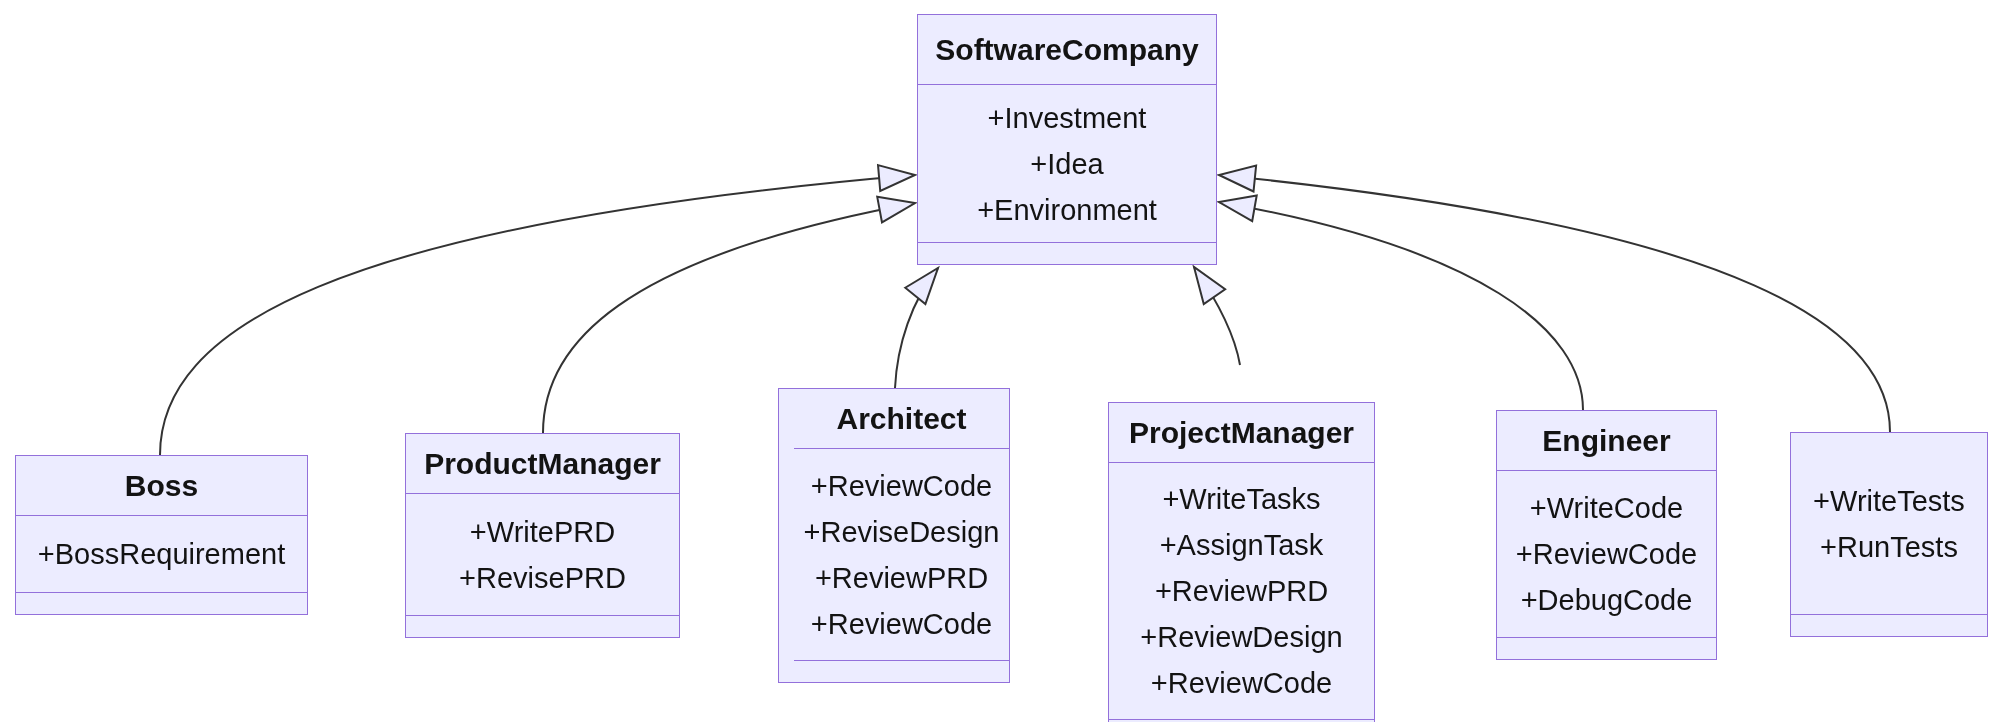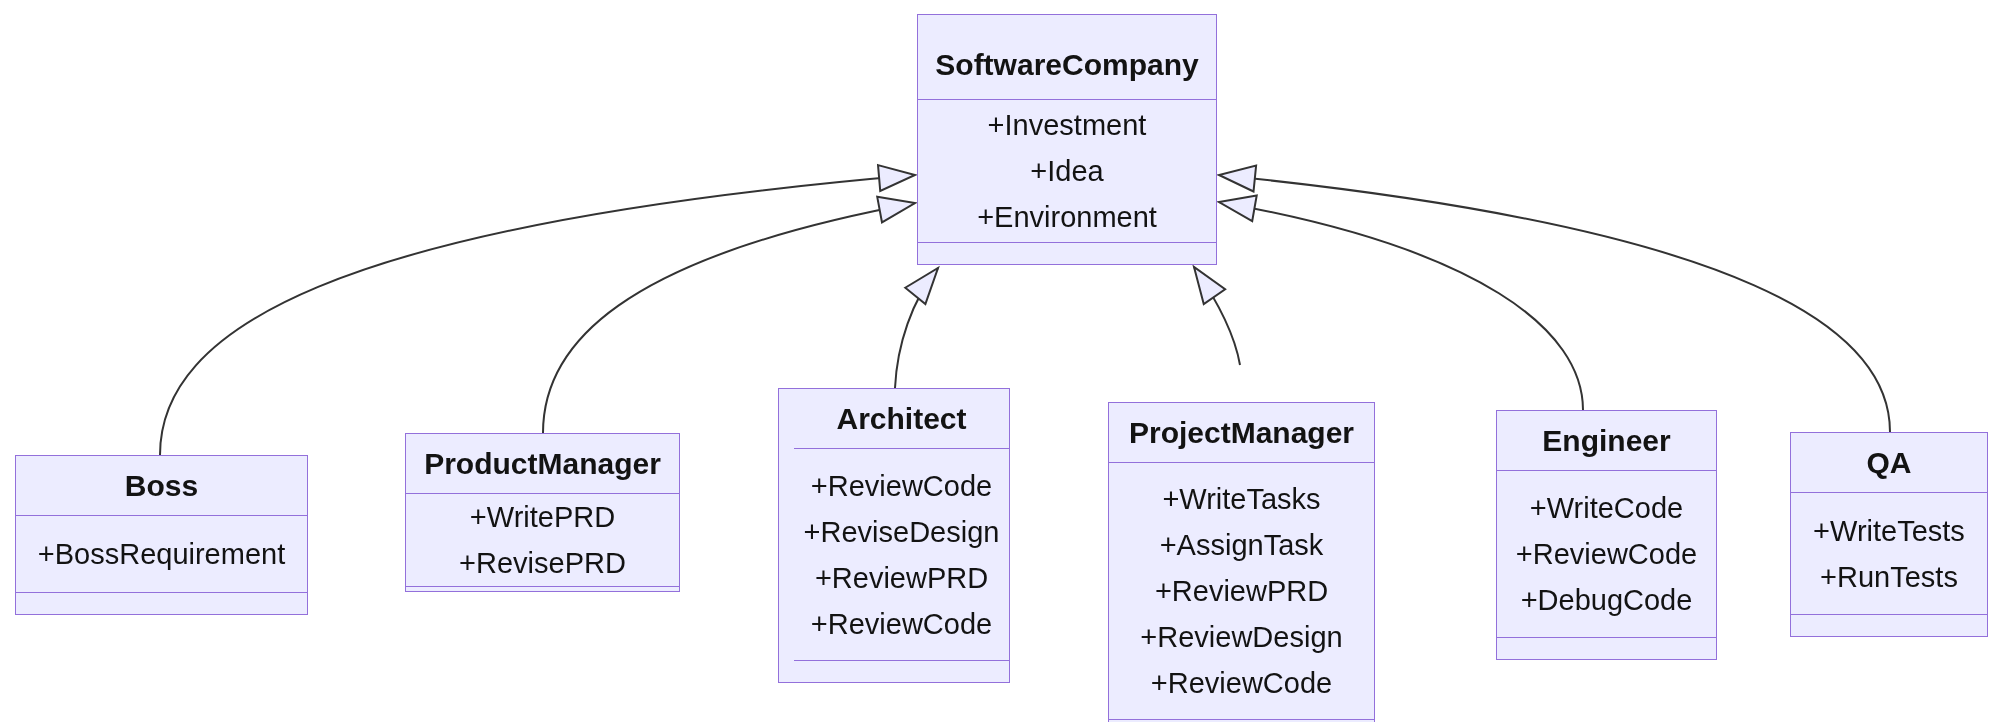--- a/index.html
+++ b/index.html
@@ -29,21 +29,21 @@
     box-sizing: border-box;
     height: 60px;
     flex: 0 0 auto;
     display: flex;
     align-items: center;
     justify-content: center;
     font-size: 30px;
     font-weight: bold;
     border-bottom: 1.6px solid #9370DB;
   }
-  .uml-class.sc .uml-title { height: 70px; margin-top: 15px; }
+  .uml-class.sc .uml-title { height: 70px; }
   .uml-members {
     flex: 1 1 auto;
     display: flex;
     flex-direction: column;
     justify-content: center;
     padding: 0 16px;
     font-size: 29px;
     align-items: center;
   }
   .uml-member {
@@ -51,21 +51,21 @@
     white-space: nowrap;
   }
   .uml-methods {
     flex: 0 0 auto;
     height: 21px;
     border-top: 1.6px solid #9370DB;
   }
   
   #cls-softwarecompany { left: 917px;  top: 14px;  width: 300px; height: 251px; }
   #cls-boss            { left: 15px;   top: 455px; width: 293px; height: 160px; }
-  #cls-productmanager  { left: 405px;  top: 433px; width: 275px; height: 159px; }
+  #cls-productmanager  { left: 405px;  top: 433px; width: 275px; height: 205px; }
   #cls-architect       { left: 778px;  top: 388px; width: 232px; height: 295px; padding-left: 15px; }
   #cls-projectmanager  { left: 1108px; top: 365px; width: 267px; height: 340px; margin-top: 37px; }
   #cls-engineer        { left: 1472px; top: 410px; width: 221px; height: 250px; margin-left: 24px; }
   #cls-qa              { left: 1790px; top: 432px; width: 198px; height: 205px; }
   .edge {
     fill: none;
     stroke: #333333;
     stroke-width: 2px;
   }
 </style>
@@ -142,21 +142,20 @@
     <div class="uml-title">Engineer</div>
     <div class="uml-members">
       <div class="uml-member">+WriteCode</div>
       <div class="uml-member">+ReviewCode</div>
       <div class="uml-member">+DebugCode</div>
     </div>
     <div class="uml-methods"></div>
   </div>
 
   <div id="cls-qa" class="uml-class">
-    <div class="uml-title">QA</div>
     <div class="uml-members">
       <div class="uml-member">+WriteTests</div>
       <div class="uml-member">+RunTests</div>
     </div>
     <div class="uml-methods"></div>
   </div>
 
 </div>
 
 </body></html>

